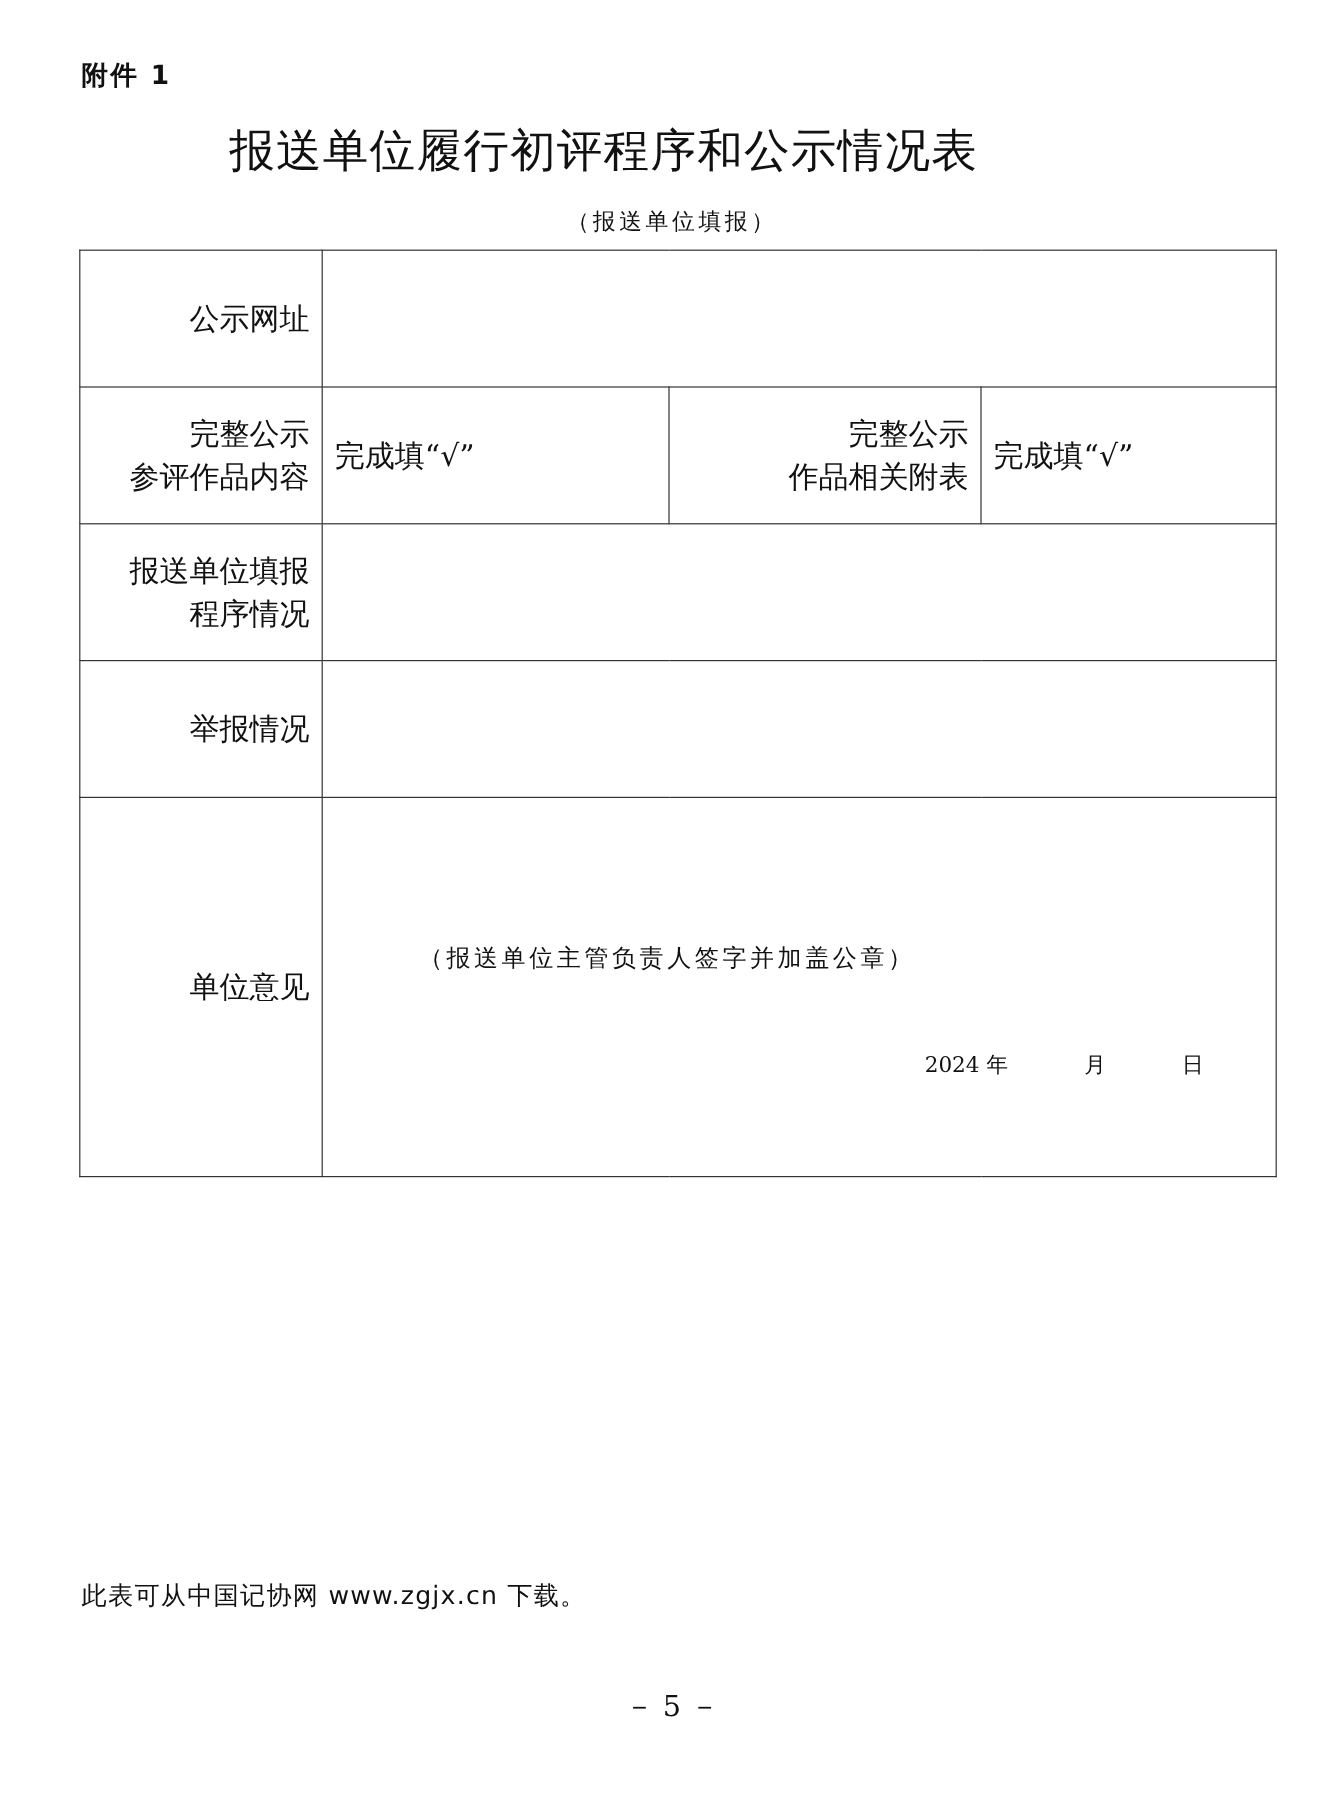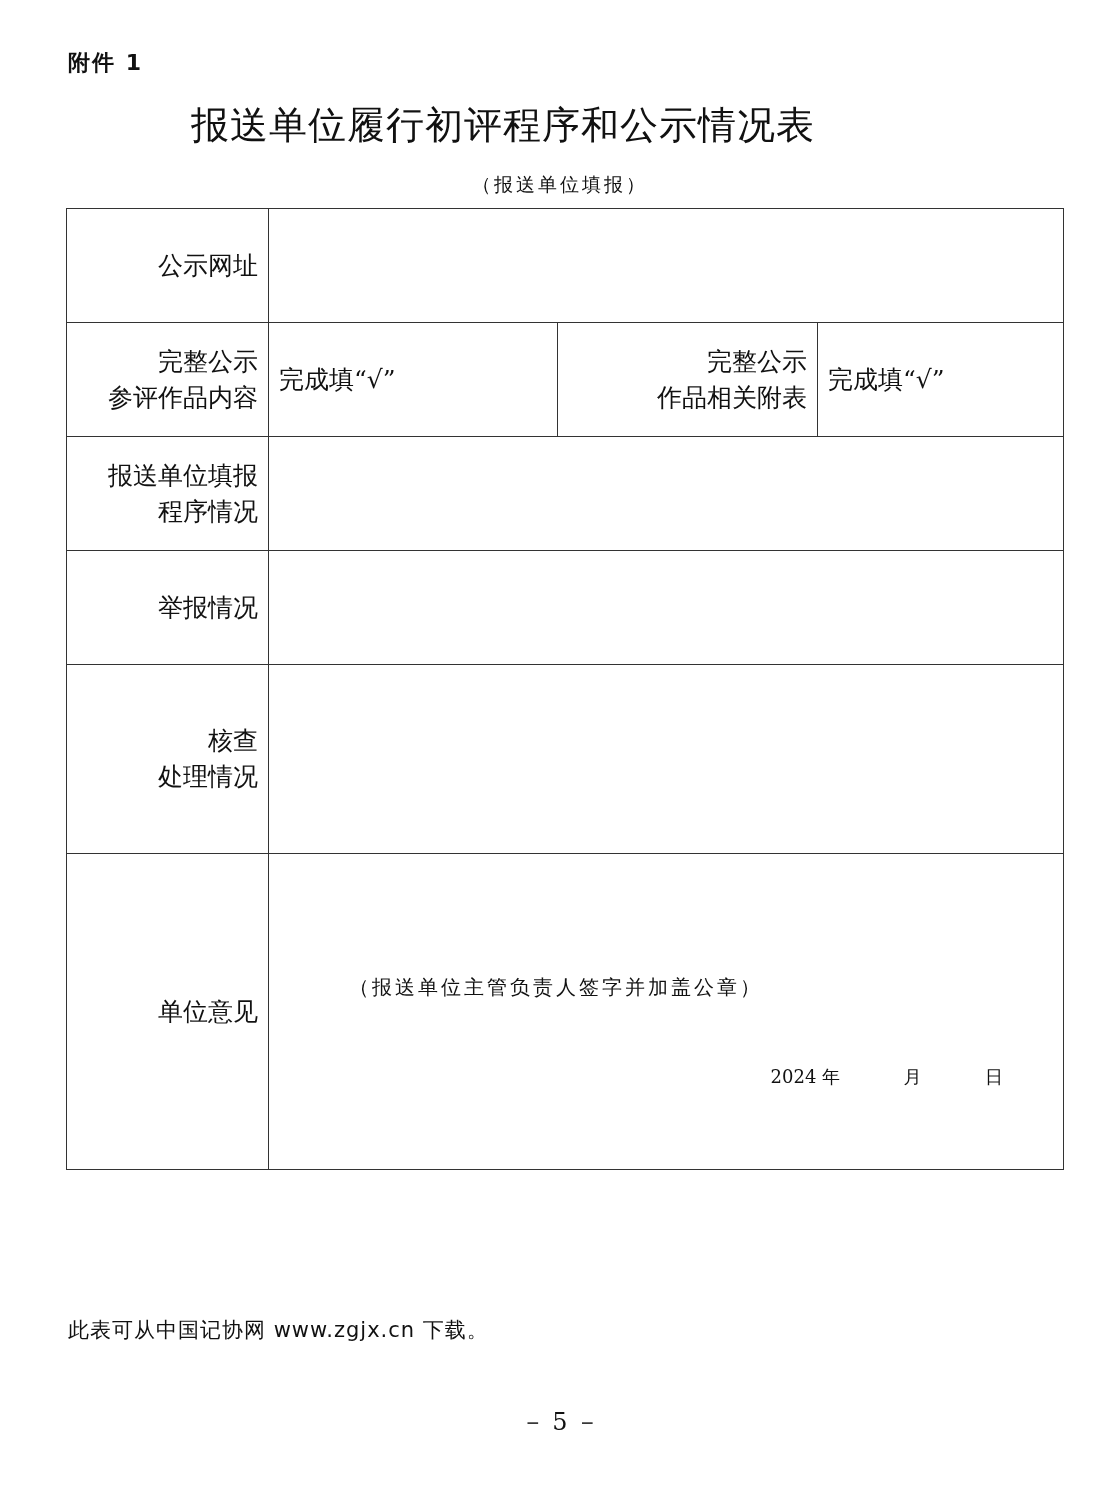--- a/index.html
+++ b/index.html
@@ -60,27 +60,20 @@
     <td class="label">
       <div>报送单位填报</div>
       <div>程序情况</div>
     </td>
     <td class="value" colspan="3"></td>
   </tr>
   <tr class="r5">
     <td class="label"><span>举报情况</span></td>
     <td class="value" colspan="3"></td>
   </tr>
-  <tr class="r6">
-    <td class="label">
-      <div>核查</div>
-      <div>处理情况</div>
-    </td>
-    <td class="value" colspan="3"></td>
-  </tr>
   <tr class="r7">
     <td class="label"><span>单位意见</span></td>
     <td colspan="3" style="padding:0">
       <div class="opinion">
         <div class="note">（报送单位主管负责人签字并加盖公章）</div>
         <div class="date">
           <span>2024 年</span>
           <span style="width:52px"></span>
           <span>月</span>
           <span style="width:52px"></span>

